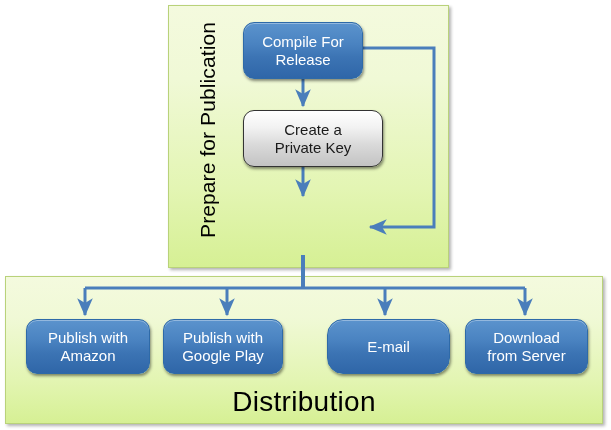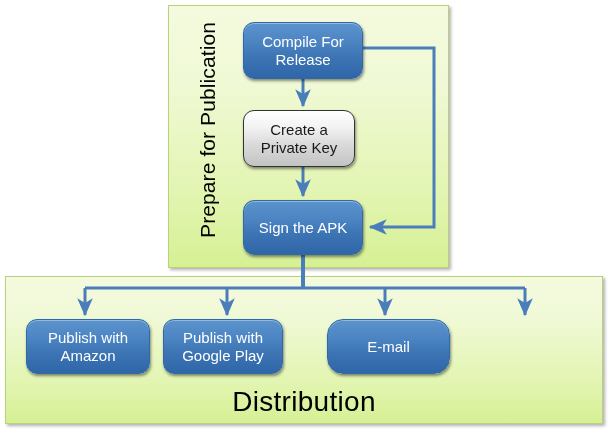--- a/index.html
+++ b/index.html
@@ -87,21 +87,21 @@
     box-shadow: 1px 2px 3px rgba(0,0,0,0.45), inset 0 1px 0 rgba(255,255,255,0.35);
   }
   .node-gray {
     background: linear-gradient(to bottom, #ffffff 0%, #f2f2f2 30%, #d9d9d9 62%, #c3c3c3 100%);
     border: 1px solid #333333;
     color: #1a1a1a;
     box-shadow: 1px 2px 3px rgba(0,0,0,0.45);
   }
 
   #node-compile   { left: 243px; top: 22px;  width: 120px; height: 57px; }
-  #node-key       { left: 243px; top: 110px; width: 112px; height: 57px; }
+  #node-key       { left: 243px; top: 110px; width: 140px; height: 57px; }
   #node-sign      { left: 243px; top: 200px; width: 120px; height: 55px; }
   #node-amazon    { left: 26px;  top: 319px; width: 124px; height: 55px; }
   #node-google    { left: 163px; top: 319px; width: 120px; height: 55px; }
   #node-email     { left: 327px; top: 319px; width: 123px; height: 55px; border-radius: 16px; }
   #node-download  { left: 465px; top: 319px; width: 123px; height: 55px; }
 
   
   #connectors {
     position: absolute;
     left: 0; top: 0;
@@ -148,30 +148,30 @@
   </svg>
 
   <div class="node node-blue" id="node-compile">
     <span>Compile For<br>Release</span>
   </div>
 
   <div class="node node-gray" id="node-key">
     <span>Create a<br>Private Key</span>
   </div>
 
-  <div class="node node-blue" id="node-sign">
-    <span>Sign the APK</span>
-  </div>
 
   <div class="node node-blue" id="node-amazon">
     <span>Publish with<br>Amazon</span>
   </div>
 
   <div class="node node-blue" id="node-google">
     <span>Publish with<br>Google Play</span>
   </div>
 
   <div class="node node-blue" id="node-email">
     <span>E-mail</span>
   </div>
 
+  <div class="node node-blue" id="node-download">
+    <span>Download<br>from Server</span>
+  </div>
 
 </div>
 
 </body></html>

